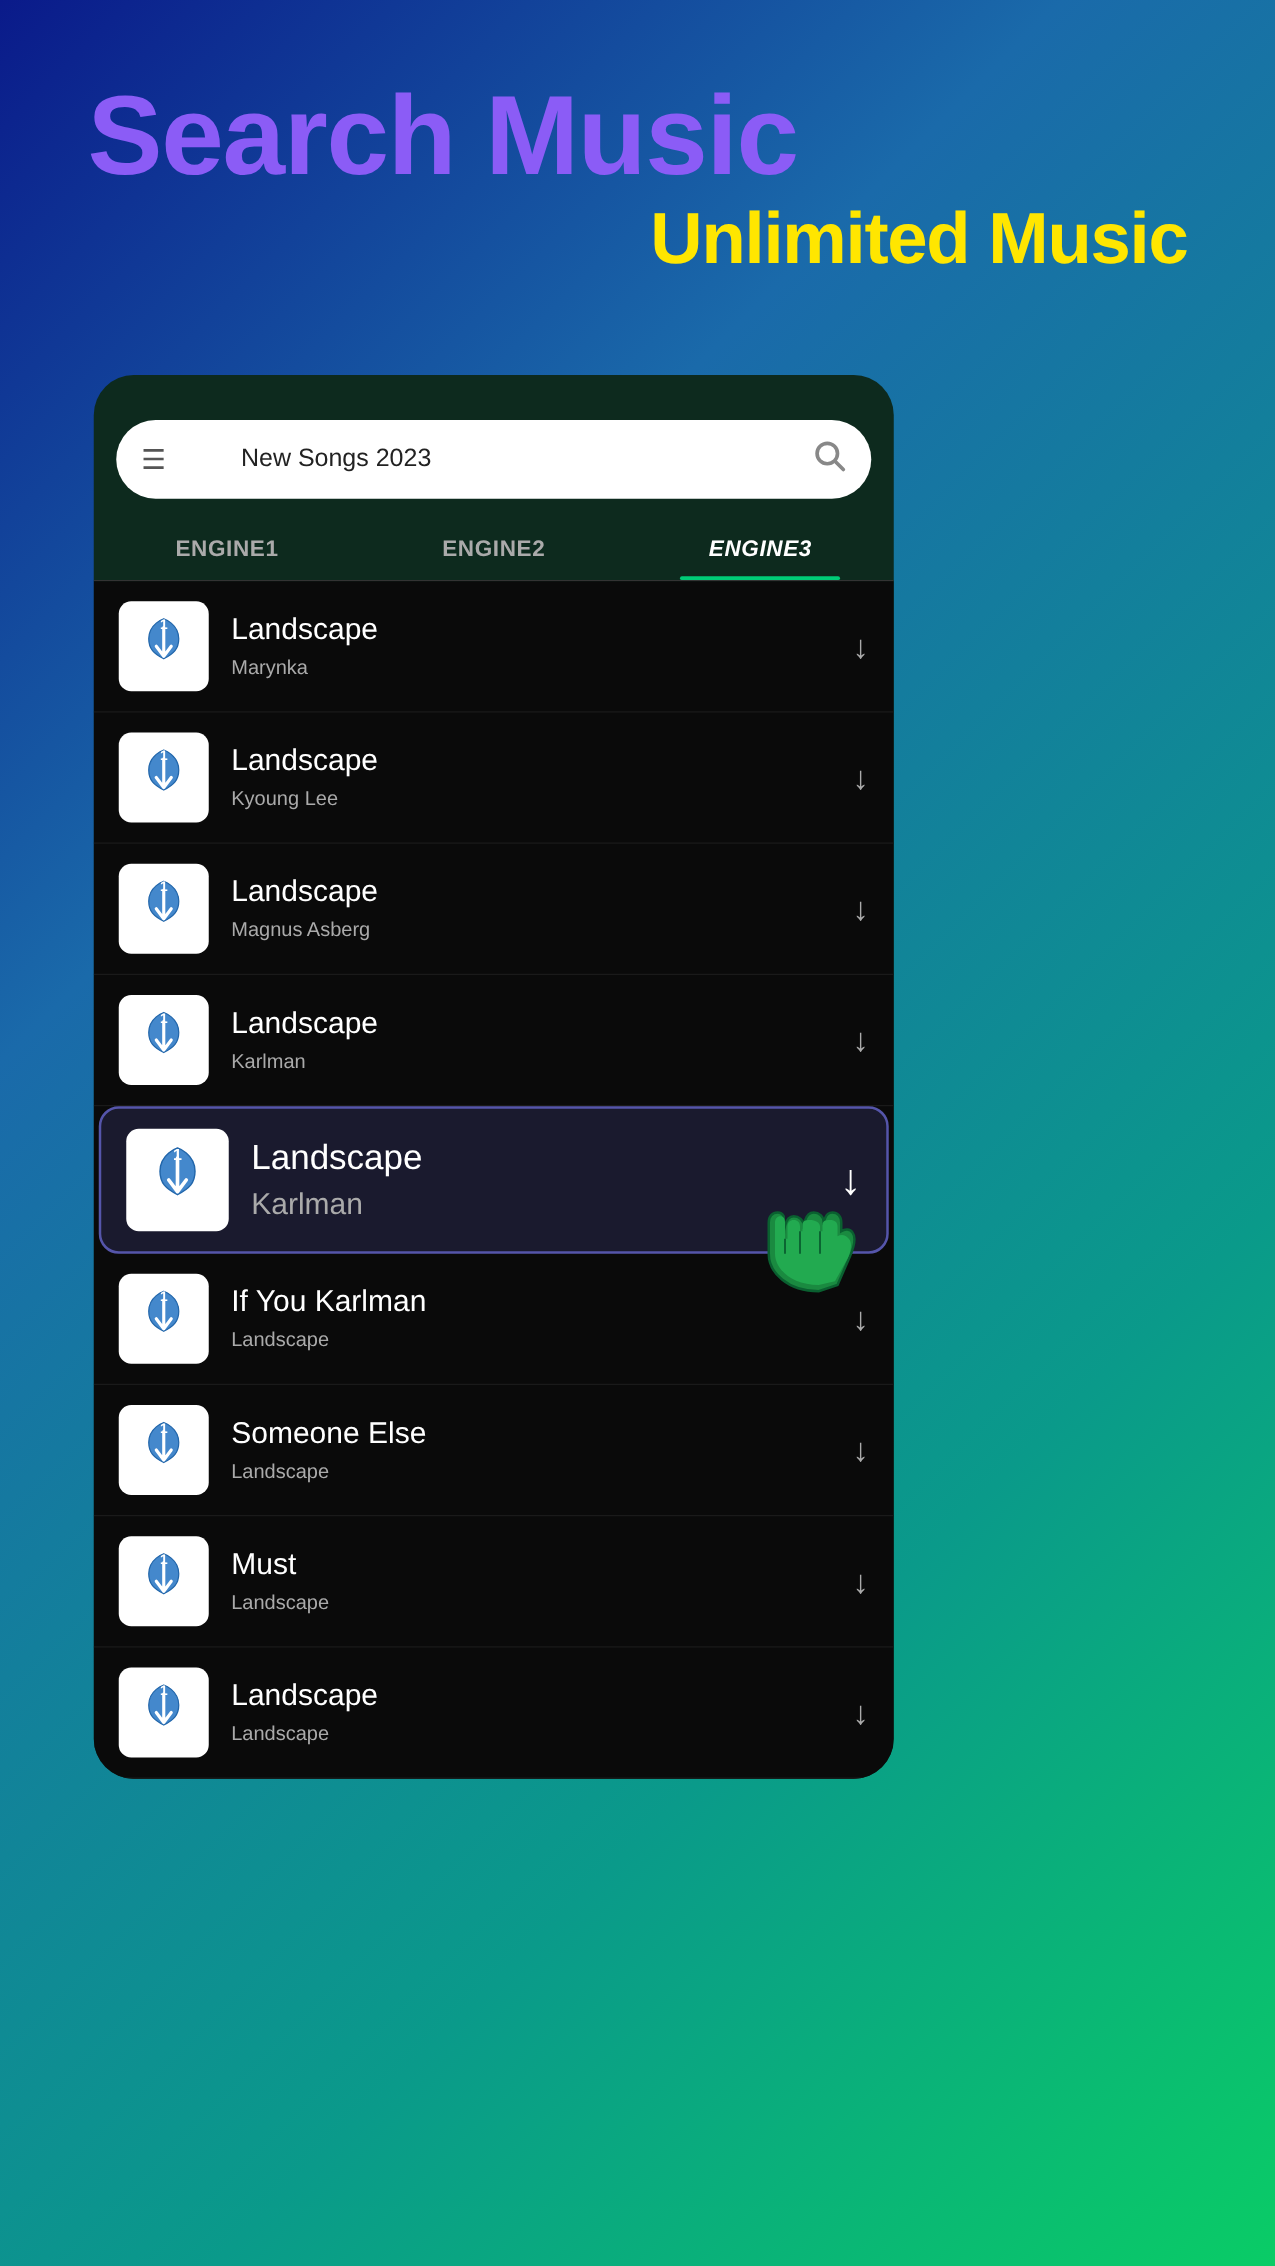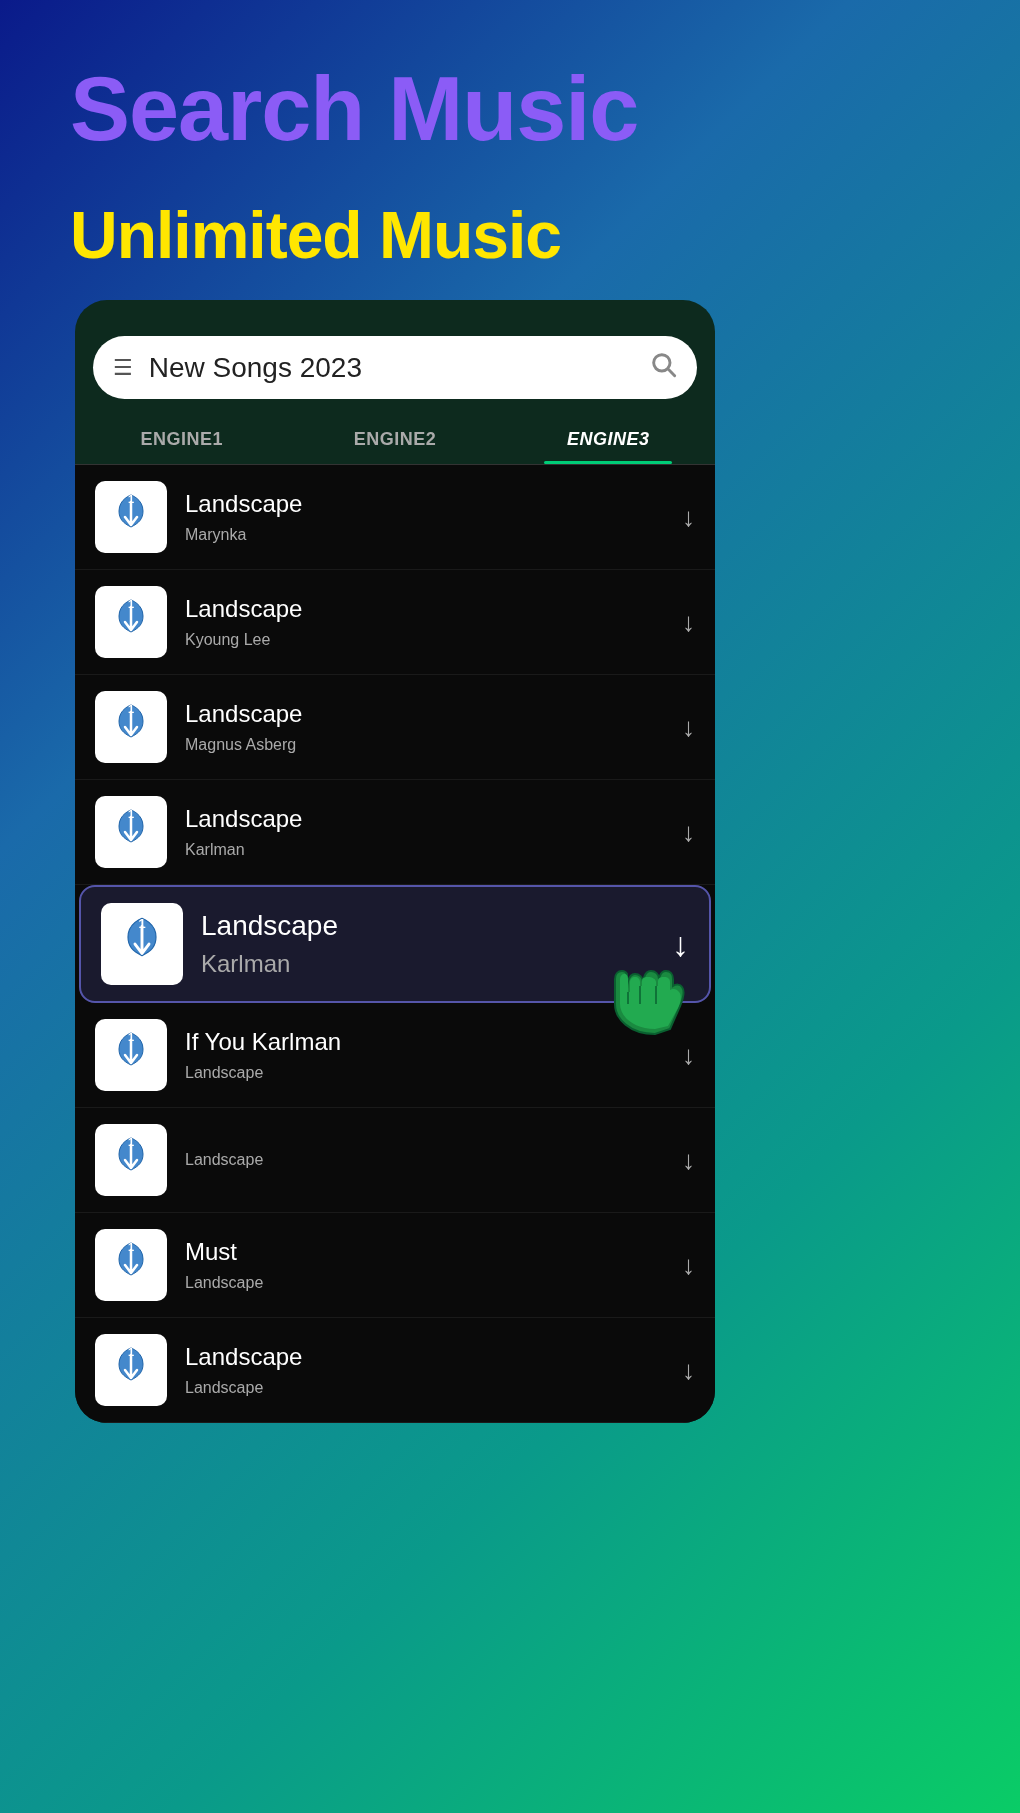--- a/index.html
+++ b/index.html
@@ -22,26 +22,26 @@
 
     .search-music-title {
       font-size: 90px;
       font-weight: 900;
       color: #8b5cf6;
       line-height: 1.1;
       letter-spacing: -1px;
     }
 
     .unlimited-music-title {
-      font-size: 66px;
+      font-size: 58px;
       font-weight: 900;
       color: #FFE600;
       line-height: 1.1;
+      text-align: right;
       letter-spacing: -1px;
-      margin-top: 40px;
     }
 
     .phone-container {
       position: absolute;
       top: 300px;
       left: 75px;
       width: 640px;
       background: #0d2a1e;
       border-radius: 32px;
       overflow: hidden;
@@ -59,23 +59,24 @@
     }
 
     .menu-icon {
       color: #555;
       font-size: 22px;
       line-height: 1;
     }
 
     .search-input-text {
       flex: 1;
-      font-size: 28px;
+      font-size: 20px;
       color: #222;
       font-weight: 400;
+      margin-left: 44px;
     }
 
     .search-icon {
       color: #888;
       font-size: 26px;
     }
 
     .tabs {
       display: flex;
       border-bottom: 1px solid #333;
@@ -337,20 +338,21 @@
     <div class="song-item">
       <div class="album-icon">
         <svg viewBox="0 0 60 60" xmlns="http://www.w3.org/2000/svg">
           <rect width="60" height="60" fill="white" rx="6"></rect>
           <path d="M30 8 C30 8 42 12 42 24 C42 32 38 36 30 40 C22 36 18 32 18 24 C18 12 30 8 30 8Z" fill="#4488cc" stroke="#2266aa" stroke-width="1"></path>
           <path d="M30 15 L30 38 M30 38 L24 30 M30 38 L36 30" fill="none" stroke="white" stroke-width="2.5" stroke-linecap="round"></path>
           <text x="30" y="16" text-anchor="middle" font-size="11" font-weight="bold" fill="white">1</text>
         </svg>
       </div>
       <div class="song-info">
+        <span class="song-title">Someone Else</span>
         <span class="song-artist">Landscape</span>
       </div>
       <span class="download-btn">↓</span>
     </div>
 
     <div class="song-item">
       <div class="album-icon">
         <svg viewBox="0 0 60 60" xmlns="http://www.w3.org/2000/svg">
           <rect width="60" height="60" fill="white" rx="6"></rect>
           <path d="M30 8 C30 8 42 12 42 24 C42 32 38 36 30 40 C22 36 18 32 18 24 C18 12 30 8 30 8Z" fill="#4488cc" stroke="#2266aa" stroke-width="1"></path>

